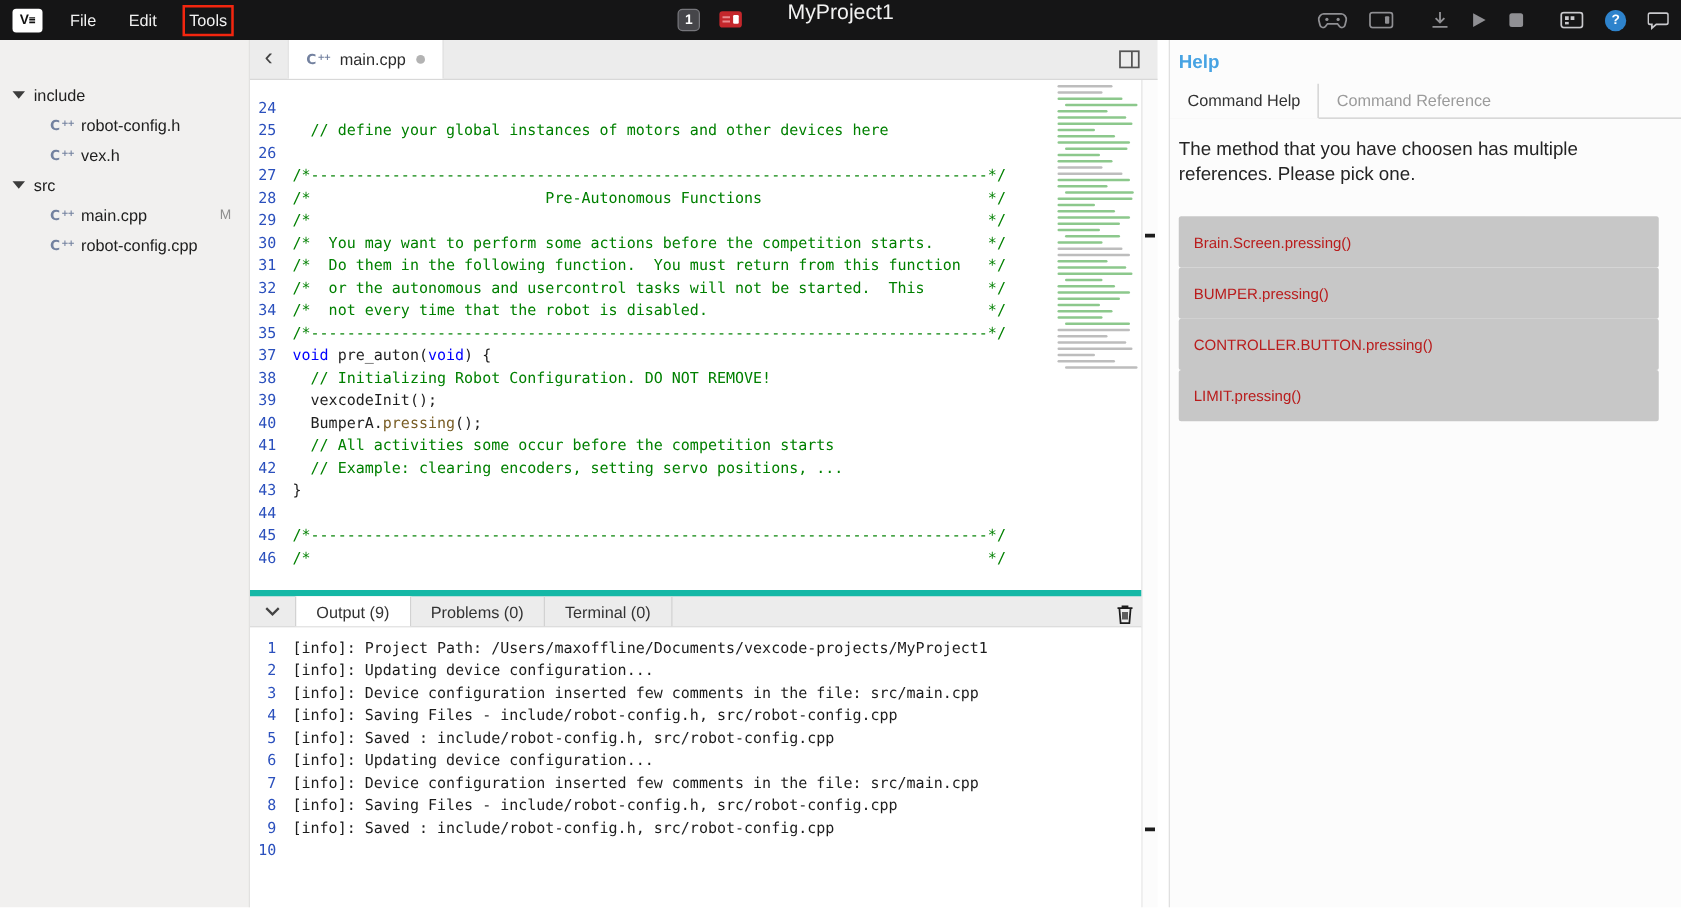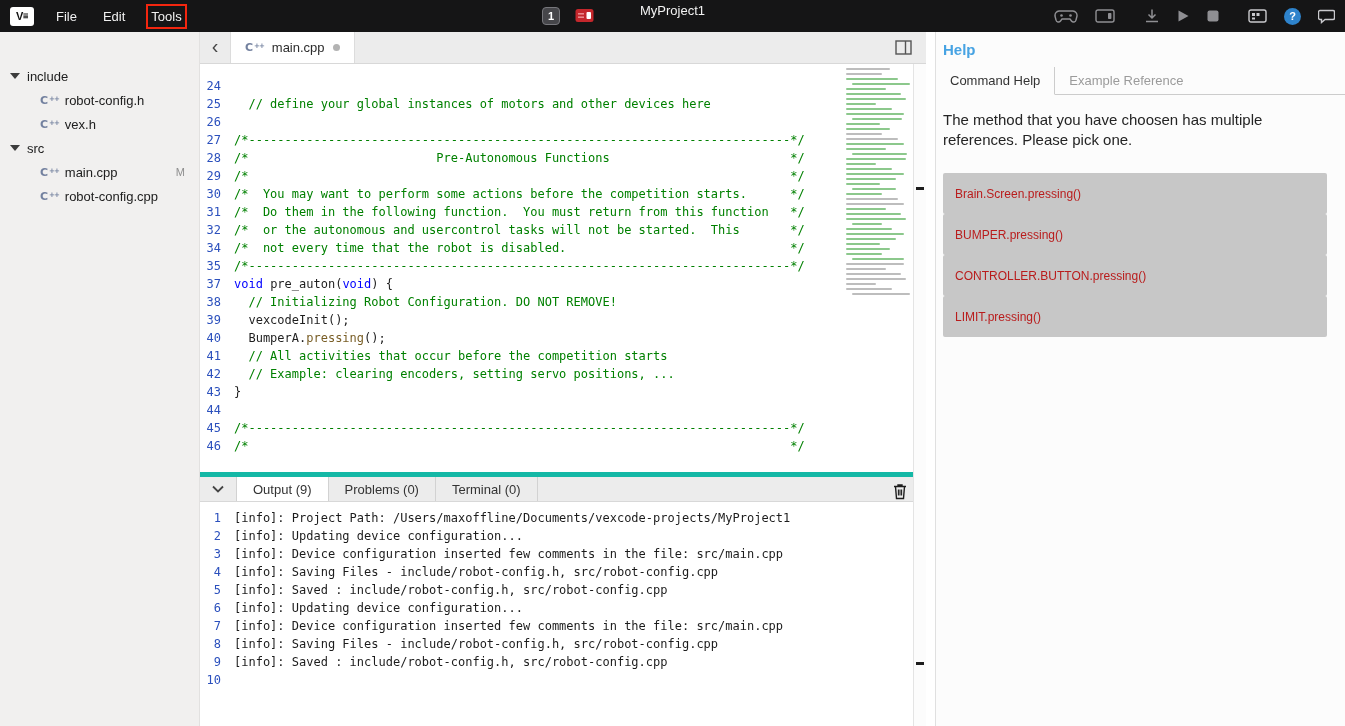--- a/index.html
+++ b/index.html
@@ -7,21 +7,21 @@
   body { position:relative; background:#fff; font-family:"Liberation Sans",sans-serif; }
 
   
   .menubar { position:absolute; left:0; top:0; width:1345px; height:32px; background:#151516; display:flex; align-items:center; z-index:20; }
   .mb-left { display:flex; align-items:center; gap:22px; margin-left:10px; }
   .vex-logo { width:24px; height:19px; background:#fff; border-radius:3px; display:flex; align-items:center; justify-content:center; font:bold 11px "Liberation Sans",sans-serif; color:#111; letter-spacing:-0.5px; }
   .menu-item { color:#f1f1f1; font-size:13px; cursor:default; }
   .menu-item.annotated { outline:2px solid #f3260f; outline-offset:3px; }
   .slot-badge { position:absolute; left:542px; top:7px; width:18px; height:18px; background:#46464a; border:1px solid #77777c; border-radius:4px; color:#fff; font:bold 11px "Liberation Sans",sans-serif; display:flex; align-items:center; justify-content:center; }
   .brain-red { position:absolute; left:575px; top:8px; width:19px; height:15px; }
-  .proj-title { position:absolute; left:50%; transform:translateX(-50%); top:0; height:20px; display:flex; align-items:center; color:#f2f2f2; font-size:13px; }
+  .proj-title { position:absolute; left:50%; transform:translateX(-50%); top:0; height:20px; display:flex; align-items:center; color:#f2f2f2; font-size:17px; }
   .mb-right { position:absolute; right:10px; top:0; height:32px; display:flex; align-items:center; gap:17px; }
   .mb-ic { display:flex; align-items:center; justify-content:center; }
   .sep-gap { margin-left:12px; }
   .help-circ { width:17px; height:17px; border-radius:50%; background:#2e83cc; color:#fff; font:bold 11px "Liberation Sans",sans-serif; display:flex; align-items:center; justify-content:center; }
 
   
   .sidebar { position:absolute; left:0; top:32px; width:200px; bottom:0; background:#f1f0ef; border-right:1px solid #e2e1e0; padding-top:32px; }
   .tree-row { position:relative; height:24px; display:flex; align-items:center; font-size:13px; color:#202020; }
   .tree-row.folder { padding-left:10px; gap:7px; }
   .tree-row.child { padding-left:40px; gap:6px; }
@@ -203,21 +203,21 @@
         <div class="cl"><span class="ln">29</span><span class="ct"><span class="cm">/*                                                                           */</span></span></div>
         <div class="cl"><span class="ln">30</span><span class="ct"><span class="cm">/*  You may want to perform some actions before the competition starts.      */</span></span></div>
         <div class="cl"><span class="ln">31</span><span class="ct"><span class="cm">/*  Do them in the following function.  You must return from this function   */</span></span></div>
         <div class="cl"><span class="ln">32</span><span class="ct"><span class="cm">/*  or the autonomous and usercontrol tasks will not be started.  This       */</span></span></div>
         <div class="cl"><span class="ln">34</span><span class="ct"><span class="cm">/*  not every time that the robot is disabled.                               */</span></span></div>
         <div class="cl"><span class="ln">35</span><span class="ct"><span class="cm">/*---------------------------------------------------------------------------*/</span></span></div>
         <div class="cl"><span class="ln">37</span><span class="ct"><span class="kw">void</span><span> pre_auton(</span><span class="kw">void</span><span>) {</span></span></div>
         <div class="cl"><span class="ln">38</span><span class="ct"><span class="cm">  // Initializing Robot Configuration. DO NOT REMOVE!</span></span></div>
         <div class="cl"><span class="ln">39</span><span class="ct"><span>  vexcodeInit();</span></span></div>
         <div class="cl"><span class="ln">40</span><span class="ct"><span>  BumperA.</span><span class="fn">pressing</span><span>();</span></span></div>
-        <div class="cl"><span class="ln">41</span><span class="ct"><span class="cm">  // All activities that occur before the competition starts</span></span></div>
+        <div class="cl"><span class="ln">41</span><span class="ct"><span class="cm">  // All activities some occur before the competition starts</span></span></div>
         <div class="cl"><span class="ln">42</span><span class="ct"><span class="cm">  // Example: clearing encoders, setting servo positions, ...</span></span></div>
         <div class="cl"><span class="ln">43</span><span class="ct"><span>}</span></span></div>
         <div class="cl"><span class="ln">44</span><span class="ct"></span></div>
         <div class="cl"><span class="ln">45</span><span class="ct"><span class="cm">/*---------------------------------------------------------------------------*/</span></span></div>
         <div class="cl"><span class="ln">46</span><span class="ct"><span class="cm">/*                                                                           */</span></span></div>
       </div>
     <div class="minimap">
         <div class="mm-bar mm-x" style="width: 44px;"></div>
         <div class="mm-bar mm-x" style="width: 36px;"></div>
         <div class="mm-bar mm-g" style="width: 52px;"></div>
@@ -334,21 +334,21 @@
           <span class="ot"></span>
         </div>
       </div>
   </div>
 </div>
 
 <div class="help">
   <div class="help-title">Help</div>
   <div class="help-tabs">
       <div class="help-tab active">Command Help</div>
-      <div class="help-tab">Example Reference</div>
+      <div class="help-tab">Command Reference</div>
     </div>
   <div class="help-body">
     <div class="help-msg">The method that you have choosen has multiple references. Please pick one.</div>
     <div>
         <button class="help-opt">Brain.Screen.pressing()</button>
         <button class="help-opt">BUMPER.pressing()</button>
         <button class="help-opt">CONTROLLER.BUTTON.pressing()</button>
         <button class="help-opt">LIMIT.pressing()</button>
       </div>
   </div>

